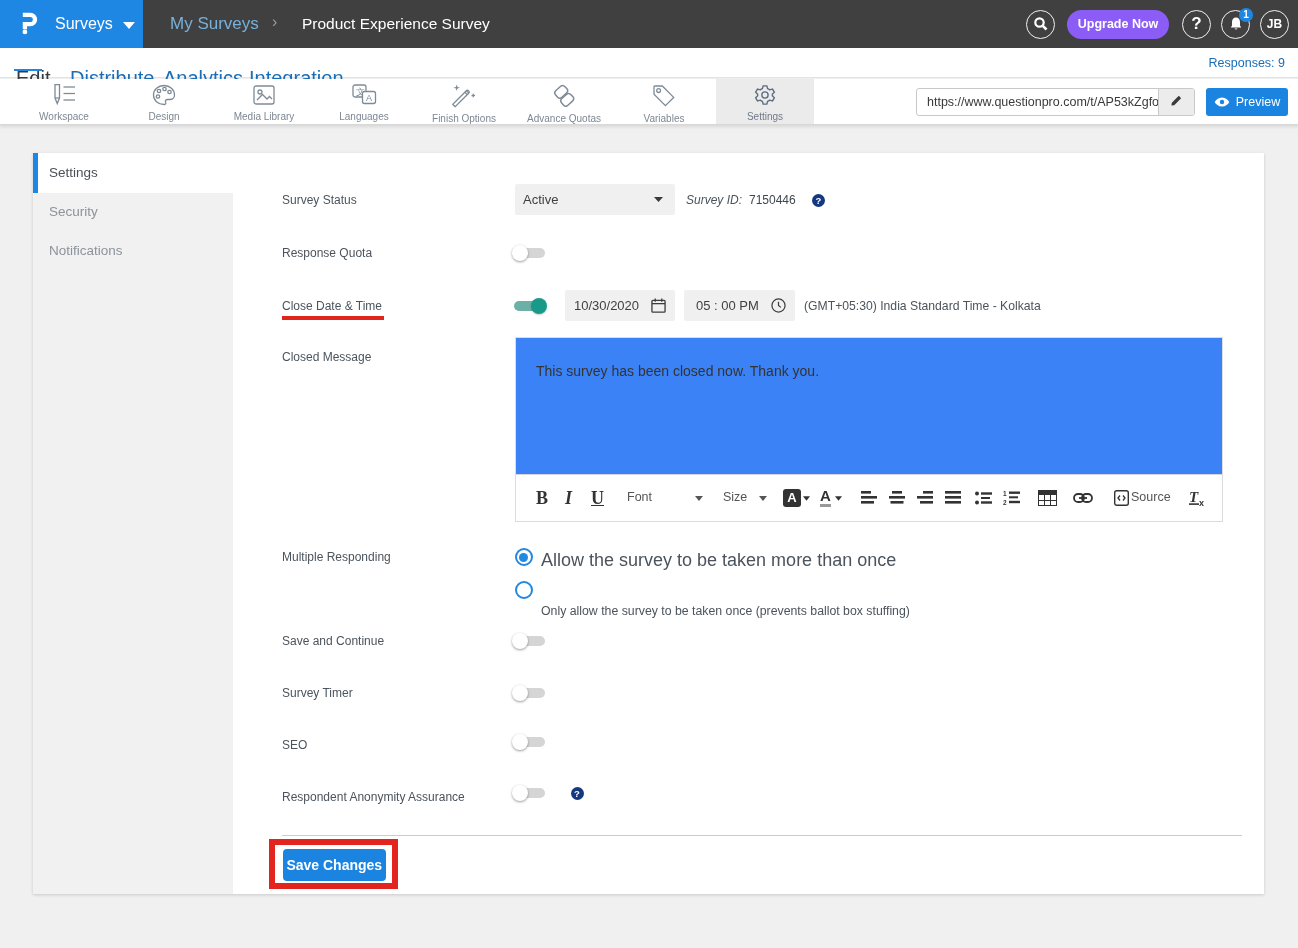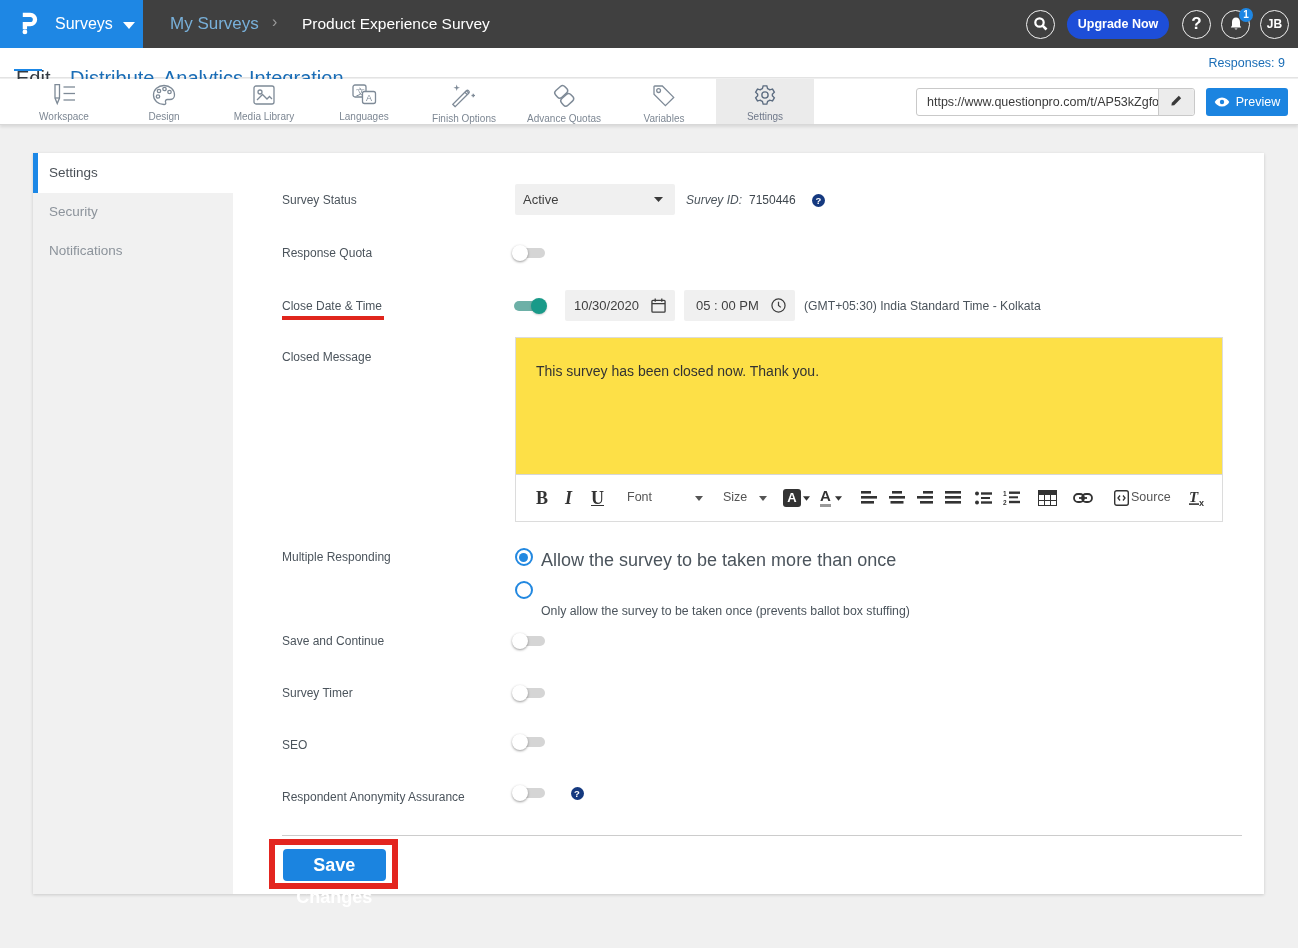--- a/index.html
+++ b/index.html
@@ -8,21 +8,21 @@
 
 
 #hdr { position:absolute; left:0; top:0; width:1298px; height:48px; background:#404040; }
 #logobox { position:absolute; left:0; top:0; width:143px; height:48px; background:#1e87e4; }
 #surveys-txt { position:absolute; left:55px; top:15px; color:#fff; font-size:16px; }
 #logocaret { position:absolute; left:123px; top:22px; width:0; height:0; border-left:6px solid transparent; border-right:6px solid transparent; border-top:7px solid #fff; }
 #crumb1 { position:absolute; left:170px; top:14px; color:#78b0d9; font-size:17px; }
 #crumb-gt { position:absolute; left:272px; top:13px; color:#9a9a9a; font-size:16px; }
 #crumb2 { position:absolute; left:302px; top:15px; color:#fff; font-size:15.5px; }
 .hcirc { position:absolute; top:10px; width:29px; height:29px; border:1.5px solid #f2f2f2; border-radius:50%; color:#fff; text-align:center; }
-#upg { position:absolute; left:1067px; top:10px; width:102px; height:29px; background:#1d4ed8; border-radius:15px; color:#fff; font-weight:bold; font-size:12.5px; text-align:center; line-height:29px; }
+#upg { position:absolute; left:1067px; top:10px; width:102px; height:29px; background:#8b5cf6; border-radius:15px; color:#fff; font-weight:bold; font-size:12.5px; text-align:center; line-height:29px; }
 #bellbadge { position:absolute; left:1239px; top:8px; width:14px; height:14px; background:#1e87e4; border-radius:50%; color:#fff; font-size:10px; font-weight:bold; text-align:center; line-height:14px; }
 
 
 #tabs { position:absolute; left:0; top:48px; width:1298px; height:30px; background:#fff; border-bottom:1px solid #e3e3e3; }
 .tab { position:absolute; top:19px; font-size:20px; color:#1a6db6;text-align:right; }
 #tab-edit { left:16px; color:#333a42; }
 #edit-ul { position:absolute; left:14px; top:21px; width:28px; height:2px; background:#1b87e6; }
 #responses { position:absolute; top:8px; right:13px; font-size:12.5px; color:#1a6db6; }
 
 
@@ -51,29 +51,29 @@
 .tgl.on .knob { left:17px; background:#199a89; box-shadow:0 1px 2px rgba(0,0,0,0.2); }
 
 .inputbox { position:absolute; background:#f0f0f0; border-radius:2px; font-size:13px; color:#3f3f3f; }
 .qbadge { position:absolute; width:13px; height:13px; background:#15397f; border-radius:50%; color:#fff; font-size:9.5px; font-weight:bold; text-align:center; line-height:13px; }
 
 
 .radio { position:absolute; left:481.5px; width:18px; height:18px; border:2px solid #2288e0; border-radius:50%; background:#fff; }
 .radio.sel::after { content:""; position:absolute; left:2.5px; top:2.5px; width:9px; height:9px; background:#2288e0; border-radius:50%; }
 
 
-#editor { position:absolute; left:482px; top:184px; width:708px; height:185px; border:1px solid #dcdcdc; background:#fde047; }
+#editor { position:absolute; left:482px; top:184px; width:708px; height:185px; border:1px solid #dcdcdc; background:#3b82f6; }
 #edtoolbar { position:absolute; left:0; bottom:0; width:706px; height:47px; background:#fff; border-top:1px solid #d6d6d6; }
 .edbtn { position:absolute; top:13px; color:#333; }
 .edtxt { position:absolute; top:15px; font-size:12.5px; color:#555; }
 .edsvg { position:absolute; }
 
 #divider { position:absolute; left:249px; top:682px; width:960px; height:1px; background:#ccc; }
 #redrect { position:absolute; left:235.5px; top:685.5px; width:129.5px; height:50px; border:6px solid #e3251f; }
-#savebtn { position:absolute; left:249.5px; top:695.5px; width:103.5px; height:32.5px; background:#1b84e0; border-radius:4px; color:#fff; font-weight:bold; font-size:18px; text-align:center; line-height:32.5px; }
+#savebtn { position:absolute; left:249.5px; top:695.5px; width:103.5px; height:32.5px; background:#1b84e0; border-radius:4px; color:#fff; font-weight:bold; font-size:14px; text-align:center; line-height:32.5px; }
 </style>
 </head>
 <body>
 <div id="stage">
 
   <div id="hdr">
     <div id="logobox">
       <svg width="143" height="48" viewBox="0 0 143 48" style="position:absolute;left:0;top:0">
         <path d="M22.8 14.8 L30.3 14.8 A4.7 4.7 0 0 1 30.3 24.2 L24.9 24.2 L24.9 29.2" fill="none" stroke="#fff" stroke-width="4.3"></path>
         <circle cx="24.9" cy="31.9" r="2.4" fill="#fff"></circle>

